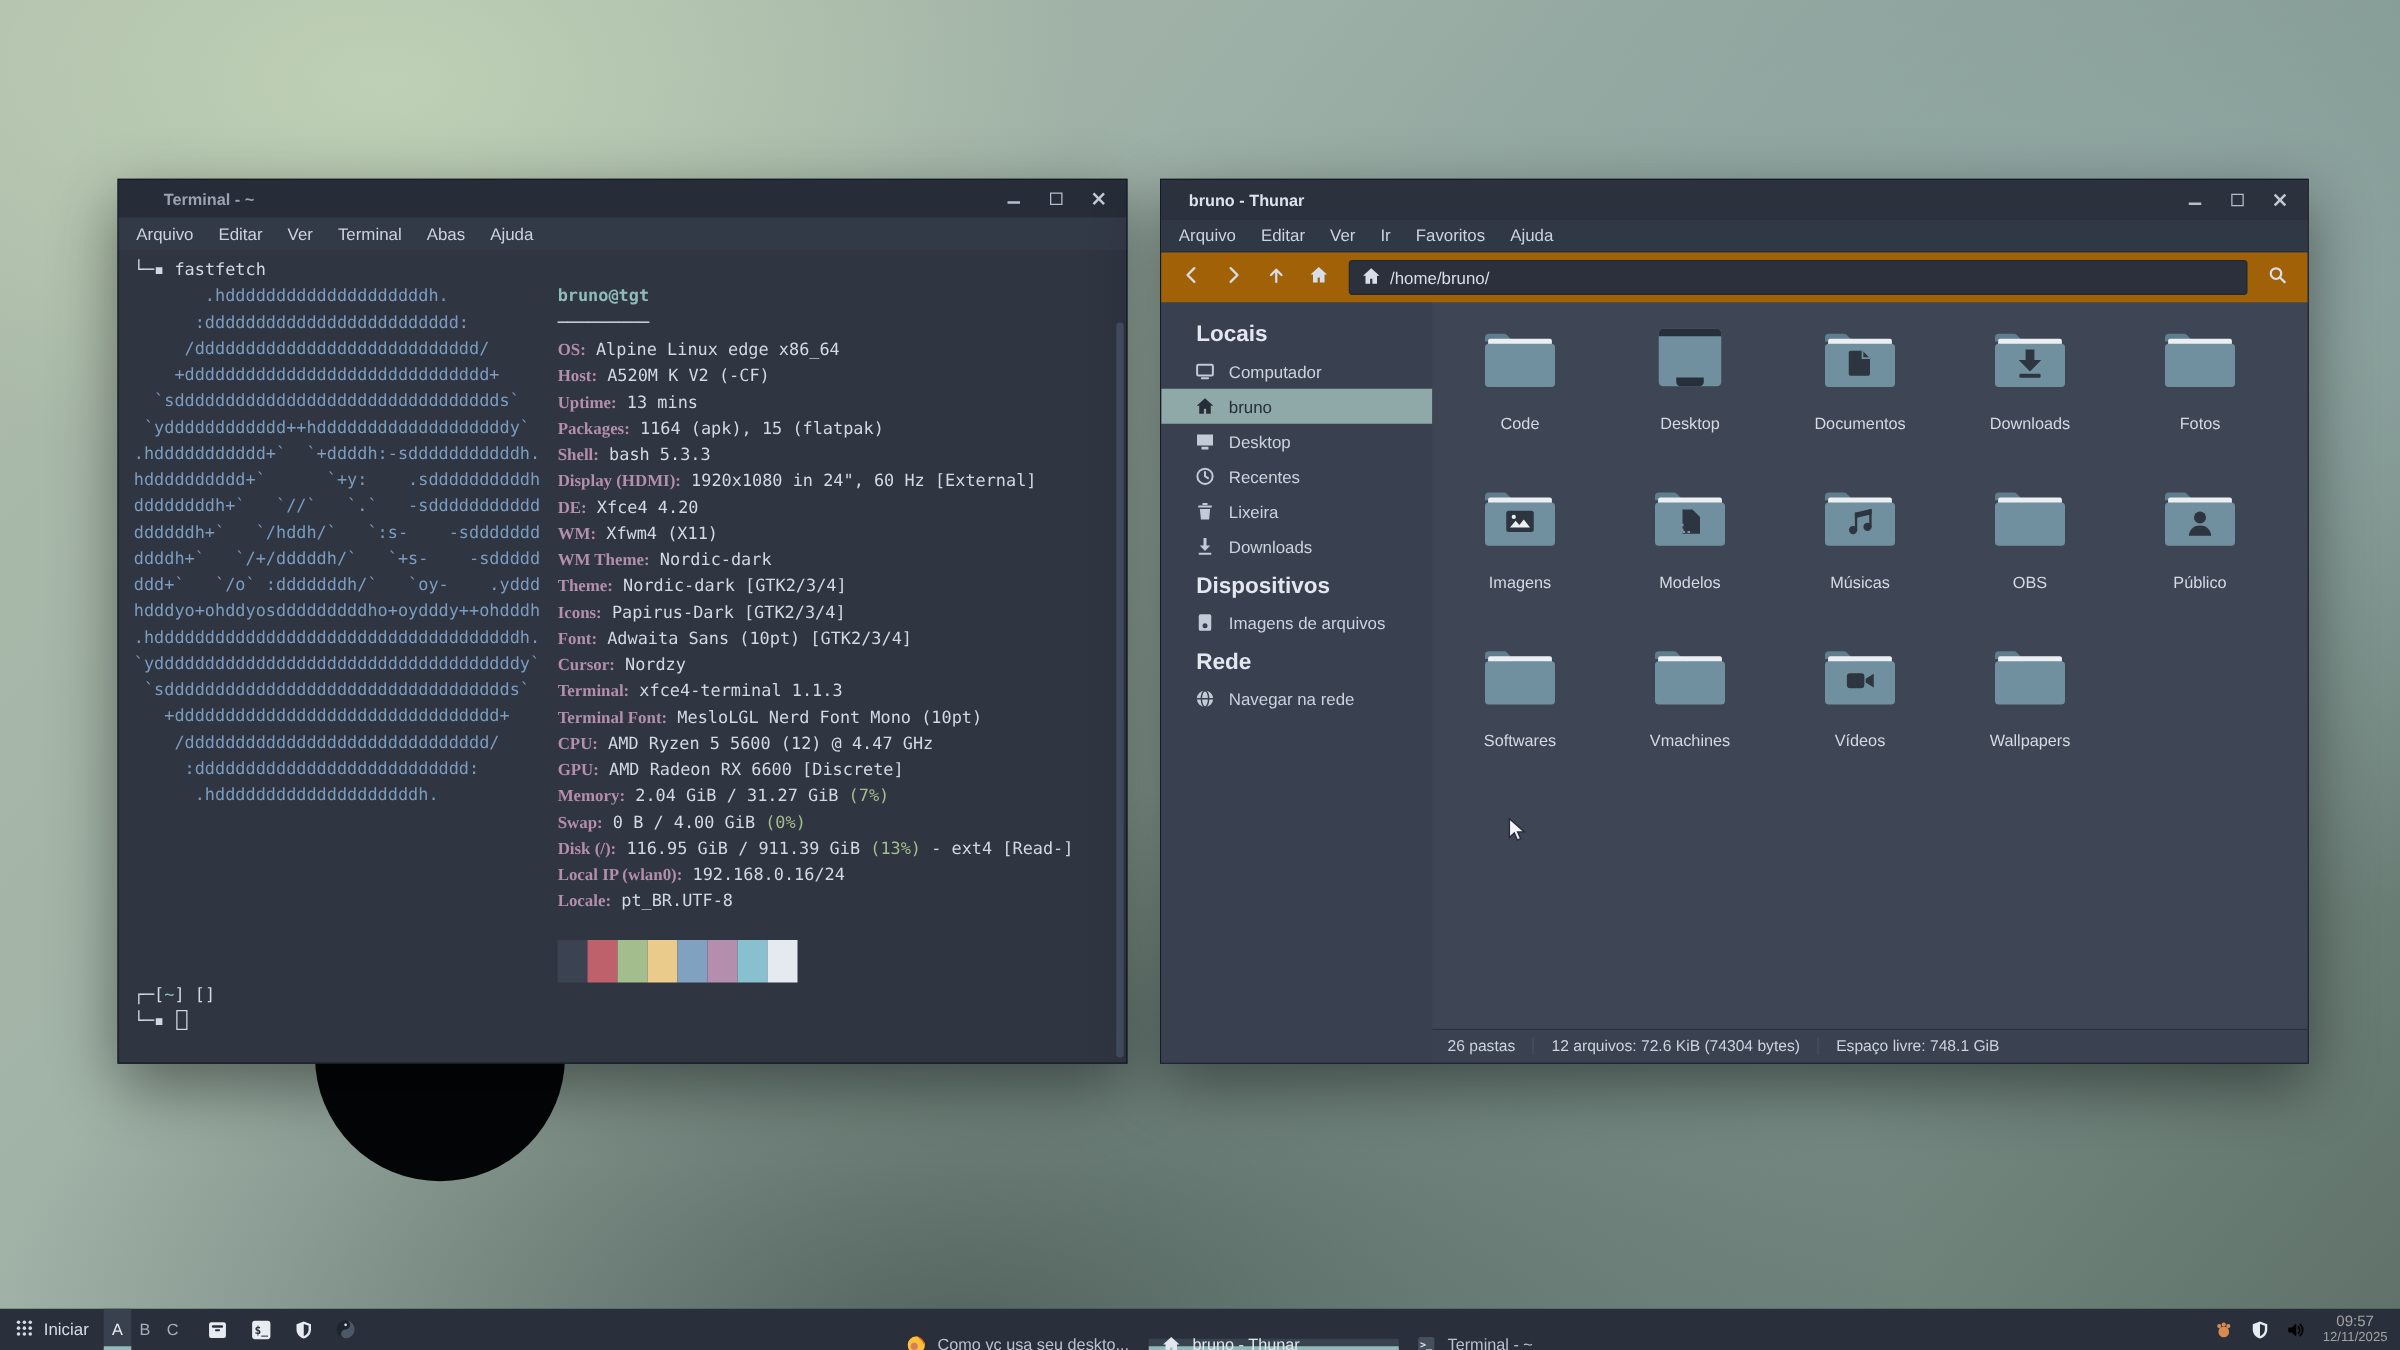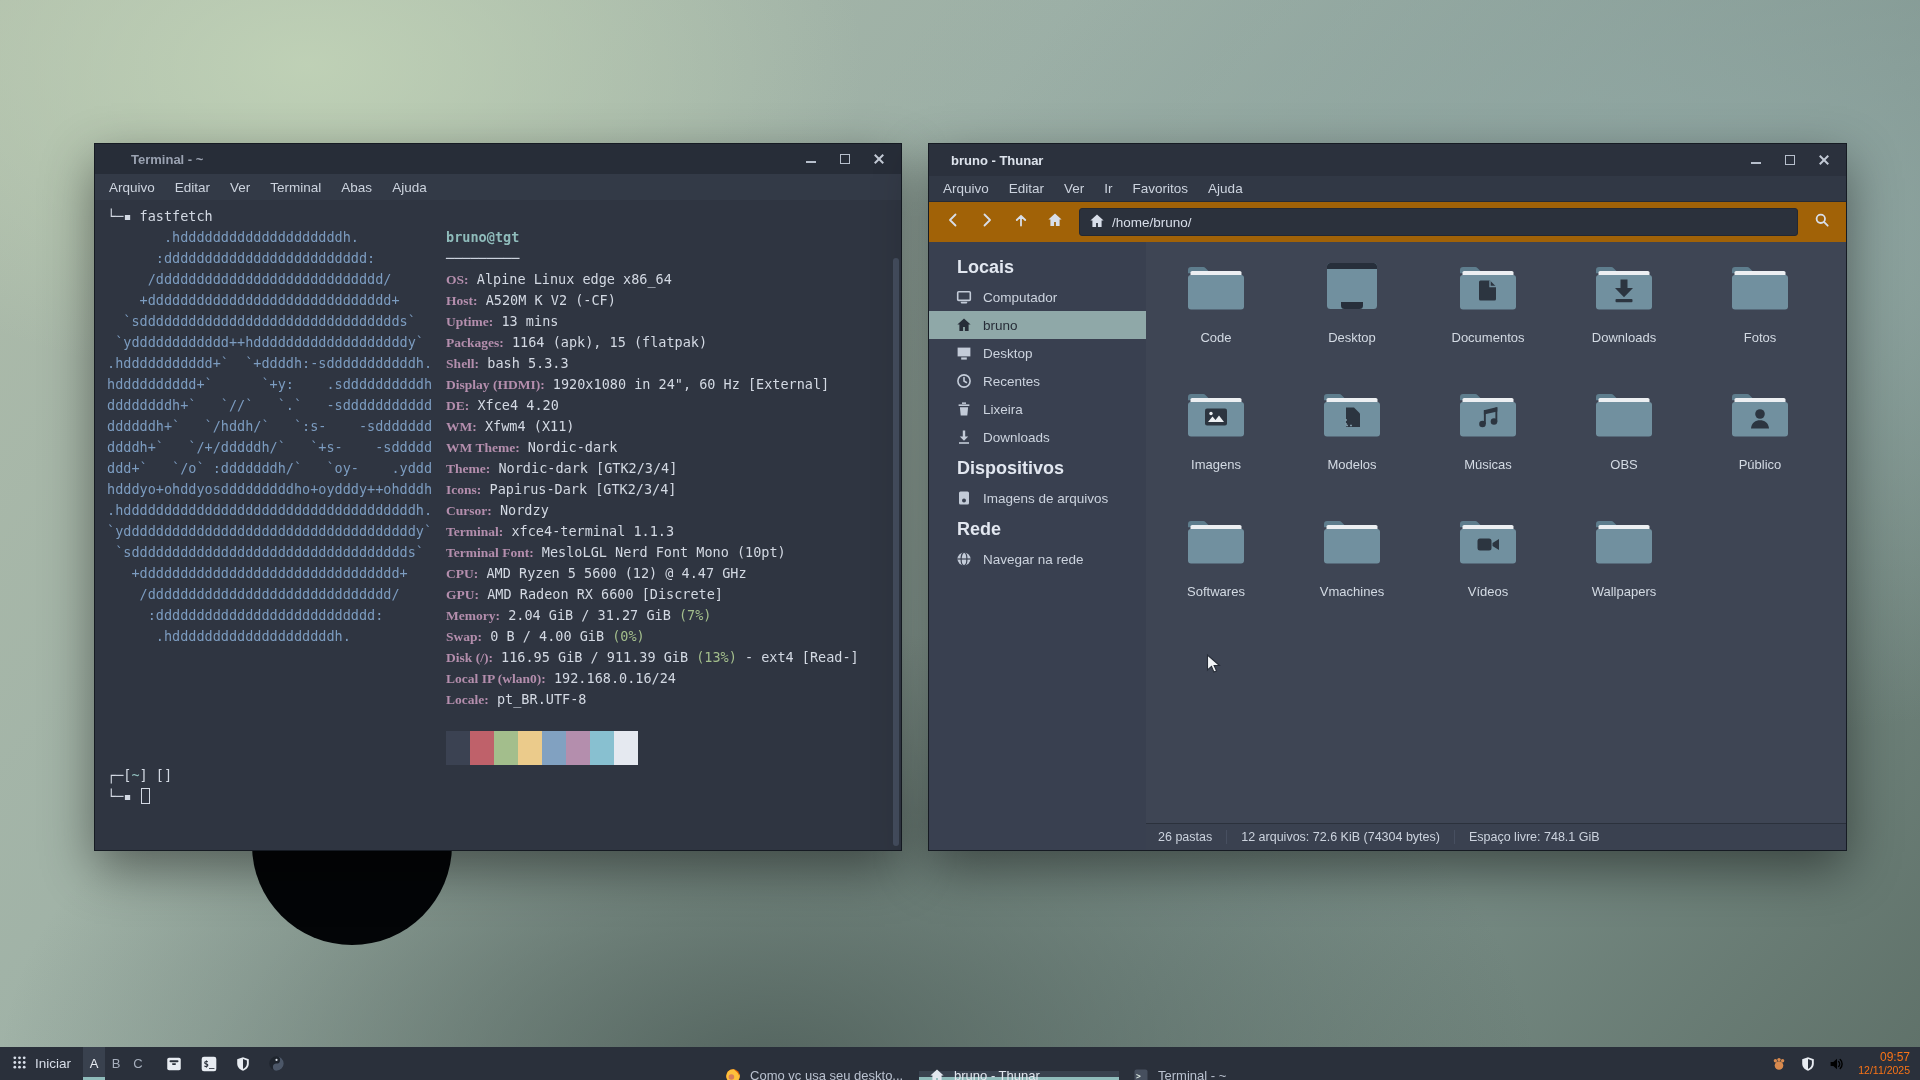--- a/index.html
+++ b/index.html
@@ -85,21 +85,21 @@
   .ws-btn.active { background:#39414e; color:#e8ecf2; border-bottom-color:#8fbcbb; }
   .tb-launchers { display:flex; align-items:center; gap:17px; margin-left:16px; }
   .tb-launchers .launcher { display:flex; cursor:default; }
   .tb-windows { display:flex; margin-left:430px; gap:4px; }
   .task-btn { width:200px; display:flex; align-items:center; gap:9px; padding:3px 10px 0;
     font-size:13px; color:#b9c1cf; border-bottom:3px solid transparent; cursor:default;margin-top:24px; }
   .task-btn .t-label { white-space:nowrap; overflow:hidden; text-overflow:ellipsis; }
   .task-btn.active { background:#39424f; color:#e2e7ef; border-bottom-color:#8fbcbb; }
   .task-btn .icon, .tb-launchers .icon, .tb-tray .icon { display:flex; }
   .tb-tray { margin-left:auto; display:flex; align-items:center; gap:13px; padding-right:10px; }
-  .clock { display:flex; flex-direction:column; align-items:flex-end; color:#f97316; line-height:1.2; cursor:default; }
+  .clock { display:flex; flex-direction:column; align-items:center; color:#a3a3a3; line-height:1.2; cursor:default; }
   .clock .time { font-size:12px; } .clock .date { font-size:10.5px; }
 </style>
 </head>
 <body>
 
 <div class="wallpaper"></div>
 <div class="desktop-circle"></div>
 
 <div class="window" id="terminal-win">
   <div class="titlebar">
@@ -148,20 +148,21 @@
           <div class="line"><span class="lbl">Host:</span><span> A520M K V2 (-CF)</span></div>
           <div class="line"><span class="lbl">Uptime:</span><span> 13 mins</span></div>
           <div class="line"><span class="lbl">Packages:</span><span> 1164 (apk), 15 (flatpak)</span></div>
           <div class="line"><span class="lbl">Shell:</span><span> bash 5.3.3</span></div>
           <div class="line"><span class="lbl">Display (HDMI):</span><span> 1920x1080 in 24", 60 Hz [External]</span></div>
           <div class="line"><span class="lbl">DE:</span><span> Xfce4 4.20</span></div>
           <div class="line"><span class="lbl">WM:</span><span> Xfwm4 (X11)</span></div>
           <div class="line"><span class="lbl">WM Theme:</span><span> Nordic-dark</span></div>
           <div class="line"><span class="lbl">Theme:</span><span> Nordic-dark [GTK2/3/4]</span></div>
           <div class="line"><span class="lbl">Icons:</span><span> Papirus-Dark [GTK2/3/4]</span></div>
+          <div class="line"><span class="lbl">Font:</span><span> Adwaita Sans (10pt) [GTK2/3/4]</span></div>
           <div class="line"><span class="lbl">Cursor:</span><span> Nordzy</span></div>
           <div class="line"><span class="lbl">Terminal:</span><span> xfce4-terminal 1.1.3</span></div>
           <div class="line"><span class="lbl">Terminal Font:</span><span> MesloLGL Nerd Font Mono (10pt)</span></div>
           <div class="line"><span class="lbl">CPU:</span><span> AMD Ryzen 5 5600 (12) @ 4.47 GHz</span></div>
           <div class="line"><span class="lbl">GPU:</span><span> AMD Radeon RX 6600 [Discrete]</span></div>
           <div class="line"><span class="lbl">Memory:</span><span> 2.04 GiB / 31.27 GiB </span><span class="pct">(7%)</span></div>
           <div class="line"><span class="lbl">Swap:</span><span> 0 B / 4.00 GiB </span><span class="pct">(0%)</span></div>
           <div class="line"><span class="lbl">Disk (/):</span><span> 116.95 GiB / 911.39 GiB </span><span class="pct">(13%)</span><span> - ext4 [Read-]</span></div>
           <div class="line"><span class="lbl">Local IP (wlan0):</span><span> 192.168.0.16/24</span></div>
           <div class="line"><span class="lbl">Locale:</span><span> pt_BR.UTF-8</span></div>

